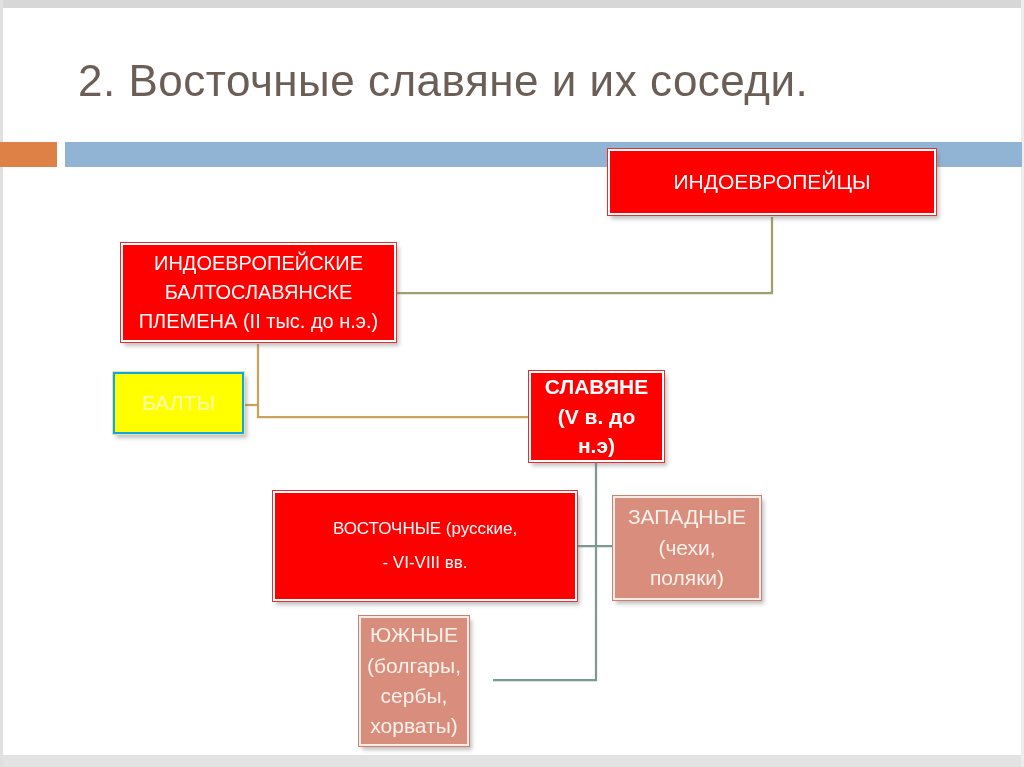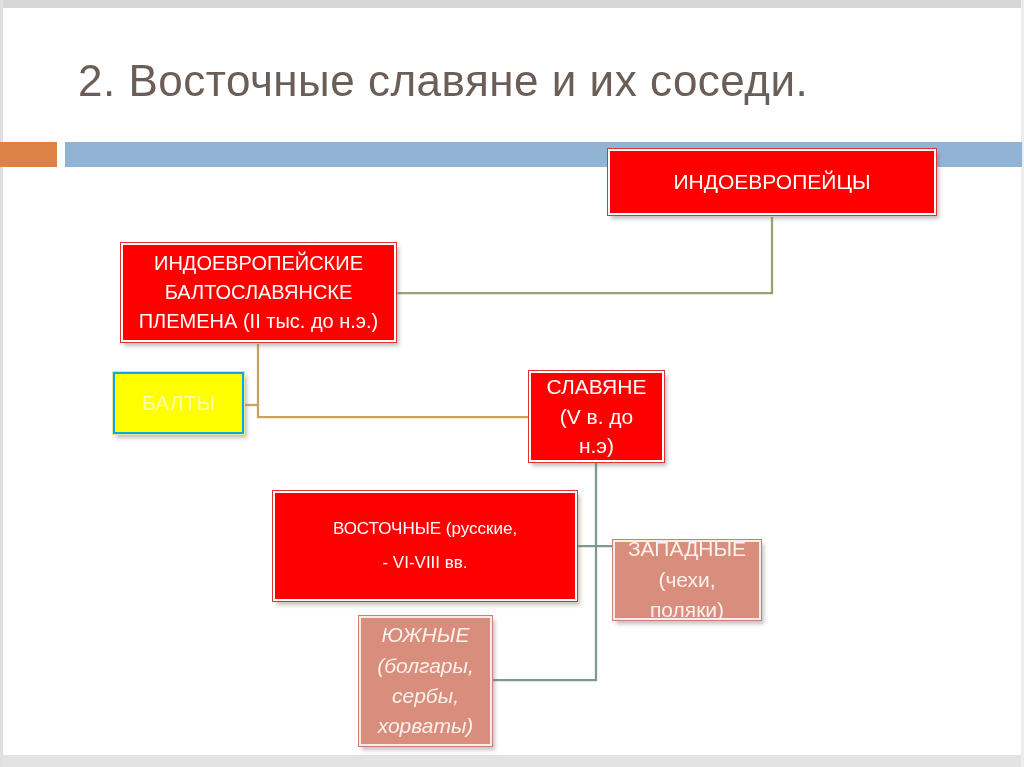--- a/index.html
+++ b/index.html
@@ -44,25 +44,25 @@
   }
   .node-salmon{
     background:var(--box-salmon,#D98D7C);color:#FBF1EB;
     border:2px solid #f7ece6;outline:1px solid #cd8070;
   }
   .node .ln{display:block;}
 
   #node-indoeuropeans{left:608px;top:149px;width:328px;height:66px;font-size:21px;}
   #node-baltoslavic  {left:121px;top:243px;width:275px;height:99px;font-size:20px;line-height:1.45;}
   #node-balts        {left:113px;top:372px;width:131px;height:62px;font-size:21px;}
-  #node-slavs        {left:529px;top:371px;width:135px;height:91px;font-size:21px;line-height:1.4;}
+  #node-slavs        {left:529px;top:371px;width:135px;height:91px;font-size:21px;line-height:1.4;font-weight:bold;}
   #node-eastern      {left:273px;top:491px;width:304px;height:110px;font-size:17px;line-height:1.4;}
   #node-eastern .period{margin-top:10px;}
-  #node-western      {left:613px;top:496px;width:148px;height:80px;font-size:21px;line-height:1.45;margin-top:44px;}
-  #node-southern     {left:359px;top:616px;width:133px;height:130px;font-size:21px;line-height:1.45;font-style:italic;}
+  #node-western      {left:613px;top:496px;width:148px;height:104px;font-size:21px;line-height:1.45;}
+  #node-southern     {left:359px;top:616px;width:110px;height:130px;font-size:21px;line-height:1.45;}
 </style>
 </head>
 <body>
 
 <div class="strip top"></div>
 <div class="strip bottom"></div>
 <div class="strip left"></div>
 <div class="strip right"></div>
 
 <div class="slide-title">2. Восточные славяне и их соседи.</div>

